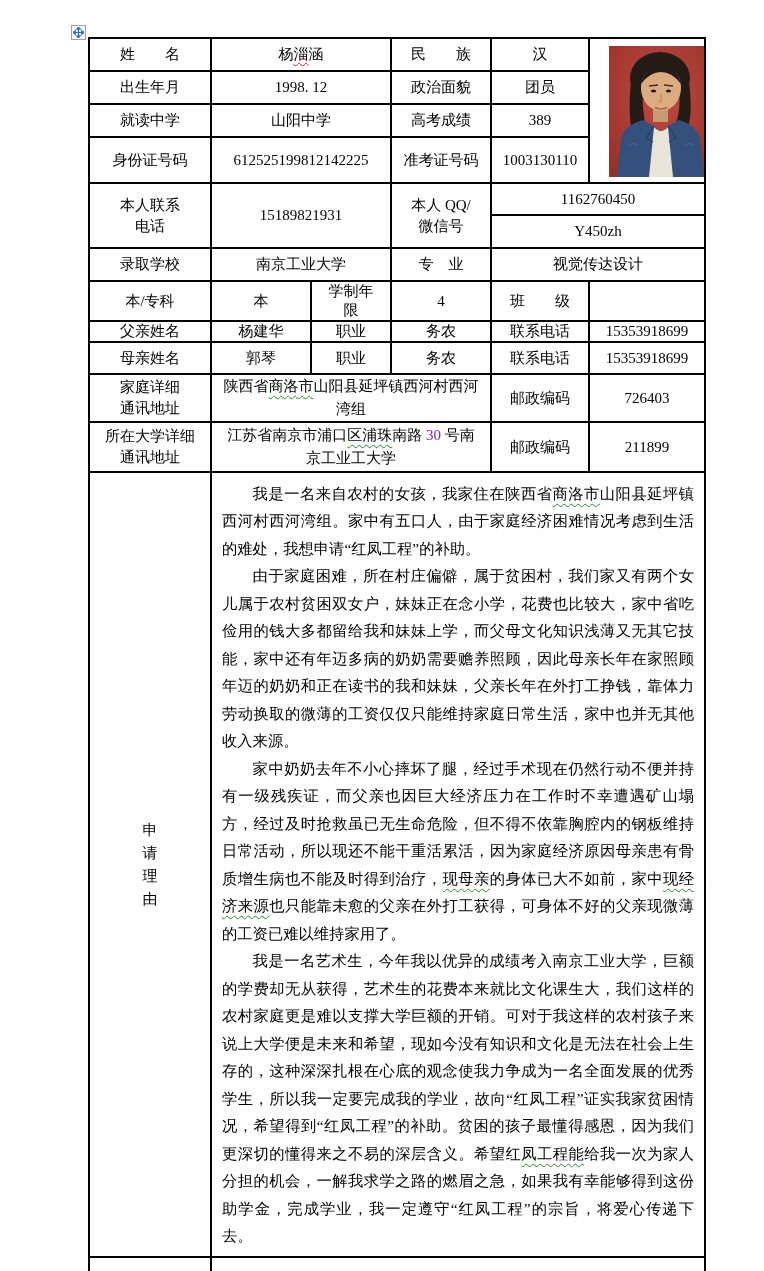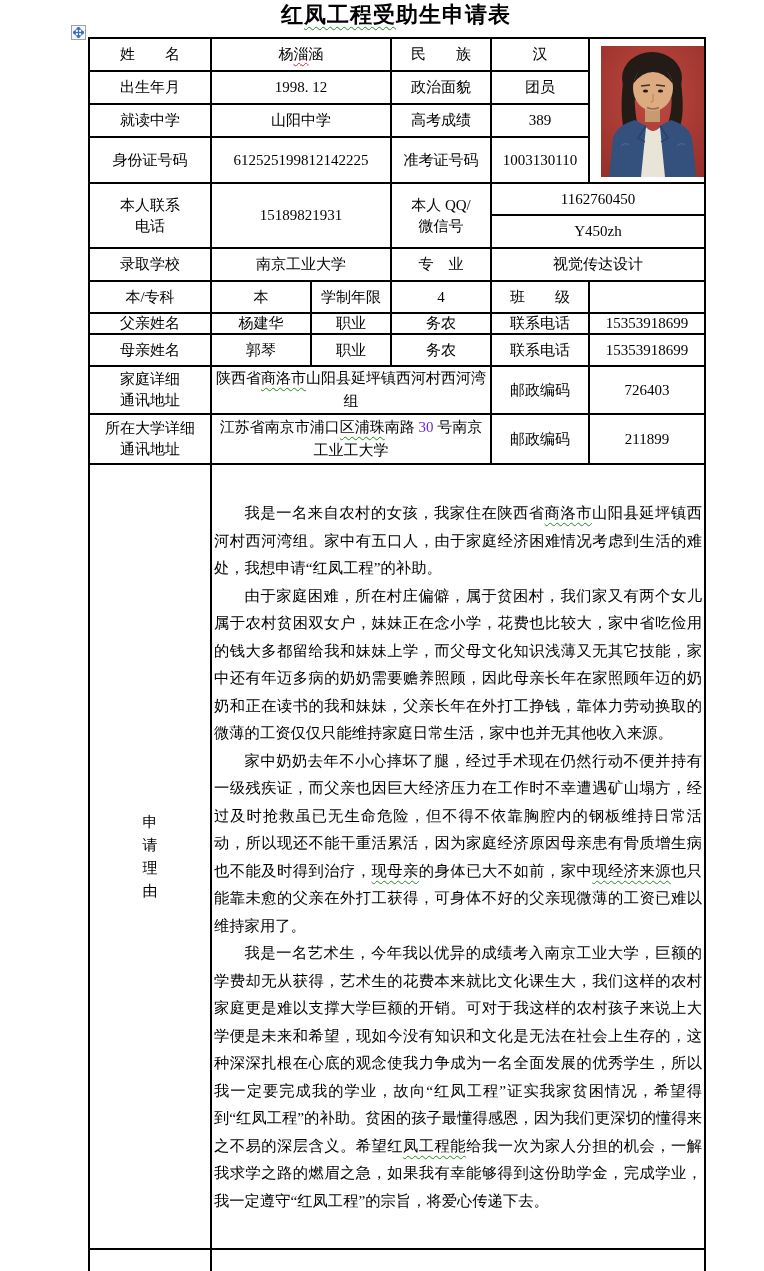--- a/index.html
+++ b/index.html
@@ -6,21 +6,21 @@
   .page{position:relative;width:764px;height:1271px;background:#fff;overflow:hidden;
         font-family:"Liberation Serif","DejaVu Serif",serif;color:#000;}
   .doc-title{position:absolute;left:88px;top:0;width:616px;text-align:center;
         font-size:22px;font-weight:bold;letter-spacing:1px;line-height:30px;}
   .move-handle{position:absolute;left:71px;top:25px;width:15px;height:15px;
         border:1px solid #93a3b8;background:#f4f7fb;box-sizing:border-box;
         display:flex;align-items:center;justify-content:center;cursor:move;}
   table.form{position:absolute;left:88px;top:37px;width:616px;border-collapse:collapse;
         table-layout:fixed;}
   table.form td{border:2px solid #000;text-align:center;vertical-align:middle;
-        font-size:15px;padding:0 2px;overflow:hidden;}
+        font-size:15px;padding:0 10px;overflow:hidden;}
   .ml{white-space:pre-line;line-height:21px;font-family:Liberation Serif, serif;}
   .addr{line-height:23px;padding:1px 6px;border-radius:12px;}
   .reason-label{white-space:pre-line;line-height:23px;font-size:15px;}
   td.reason-cell{vertical-align:top;text-align:justify;padding:4px 9px 0 9px;}
   .reason-cell p{margin:0;font-size:15.3px;line-height:27.5px;text-indent:2em;
         text-align:justify;text-justify:inter-ideograph;}
   .wavy-green{text-decoration:underline;text-decoration-style:wavy;
         text-decoration-color:#1e8a1e;text-decoration-thickness:1px;
         text-underline-offset:4px;text-decoration-skip-ink:none;}
   .wavy-red{text-decoration:underline;text-decoration-style:wavy;
@@ -43,21 +43,20 @@
         <line x1="5.5" y1="1.5" x2="5.5" y2="9.5"></line>
         <line x1="1.5" y1="5.5" x2="9.5" y2="5.5"></line>
         <polygon points="5.5,0 3.8,2.2 7.2,2.2"></polygon>
         <polygon points="5.5,11 3.8,8.8 7.2,8.8"></polygon>
         <polygon points="0,5.5 2.2,3.8 2.2,7.2"></polygon>
         <polygon points="11,5.5 8.8,3.8 8.8,7.2"></polygon>
       </g>
     </svg>
   </div>
 
-  <div class="doc-title"><span>红</span><span class="wavy-green">凤工程受</span><span>助生申请表</span></div>
 
   <table class="form">
     <colgroup>
       <col style="width:122px">
         <col style="width:100px">
         <col style="width:80px">
       <col style="width:100px">
         <col style="width:98px">
         <col style="width:116px">
     </colgroup>

